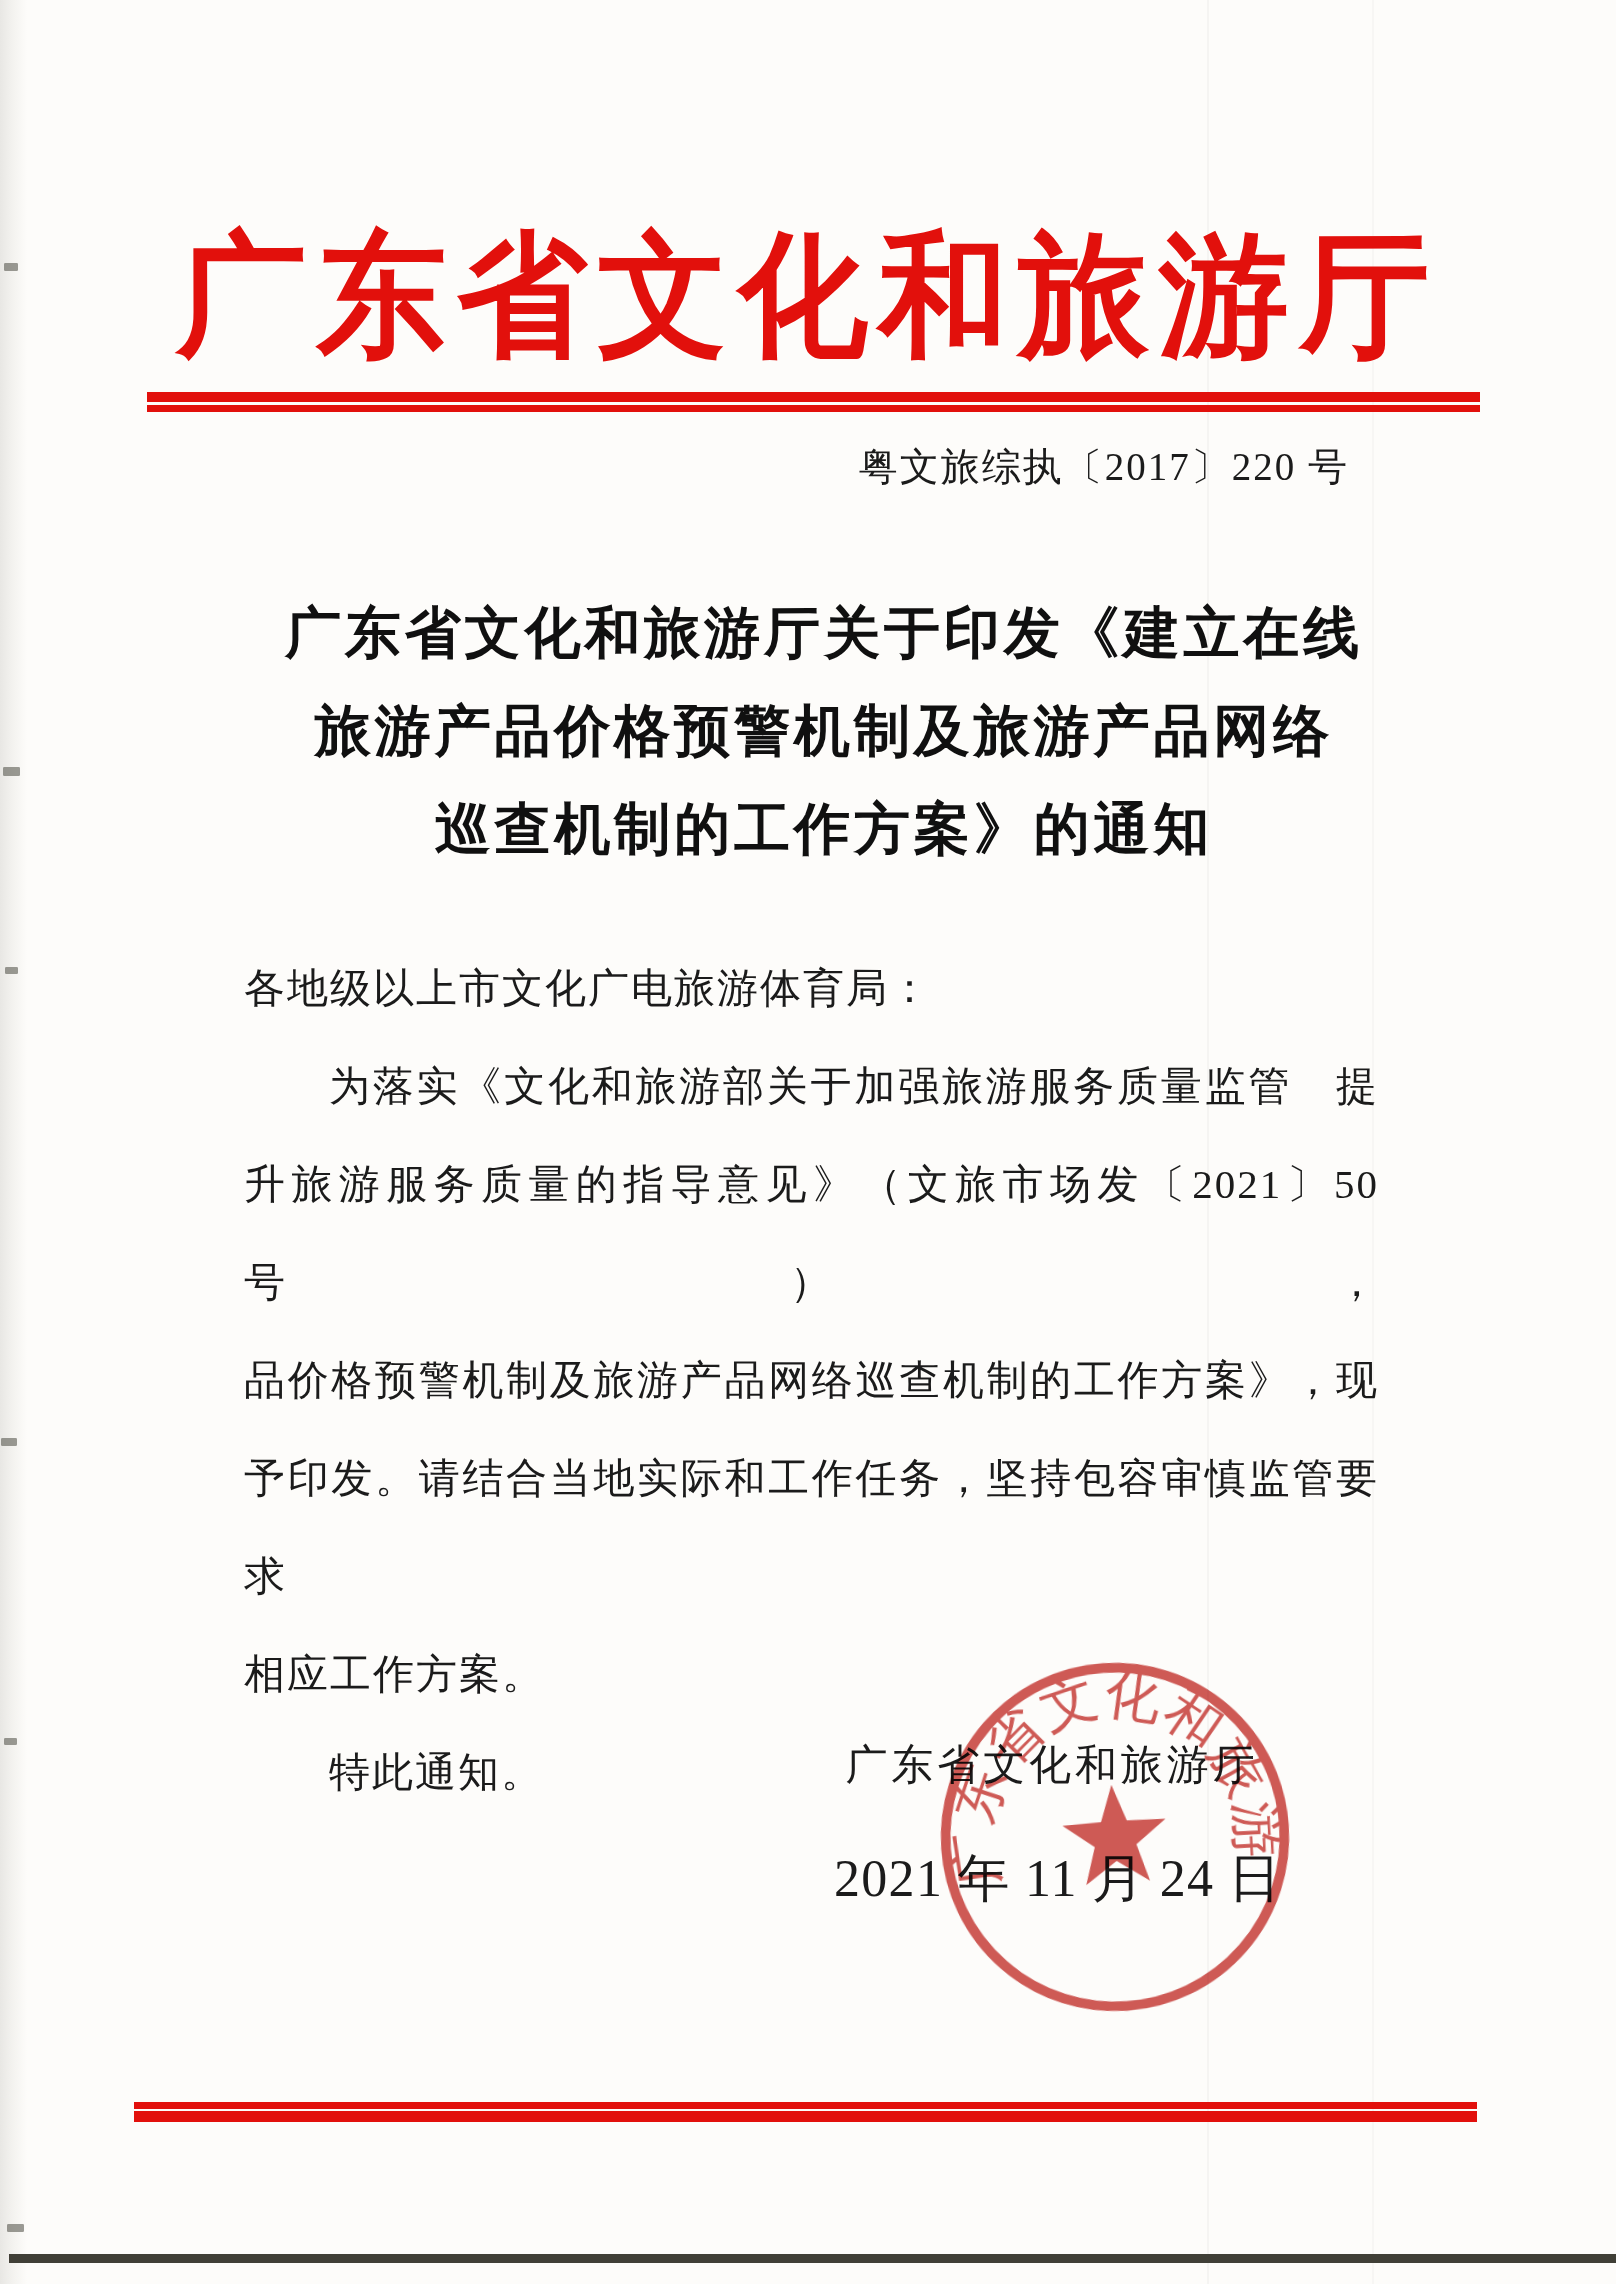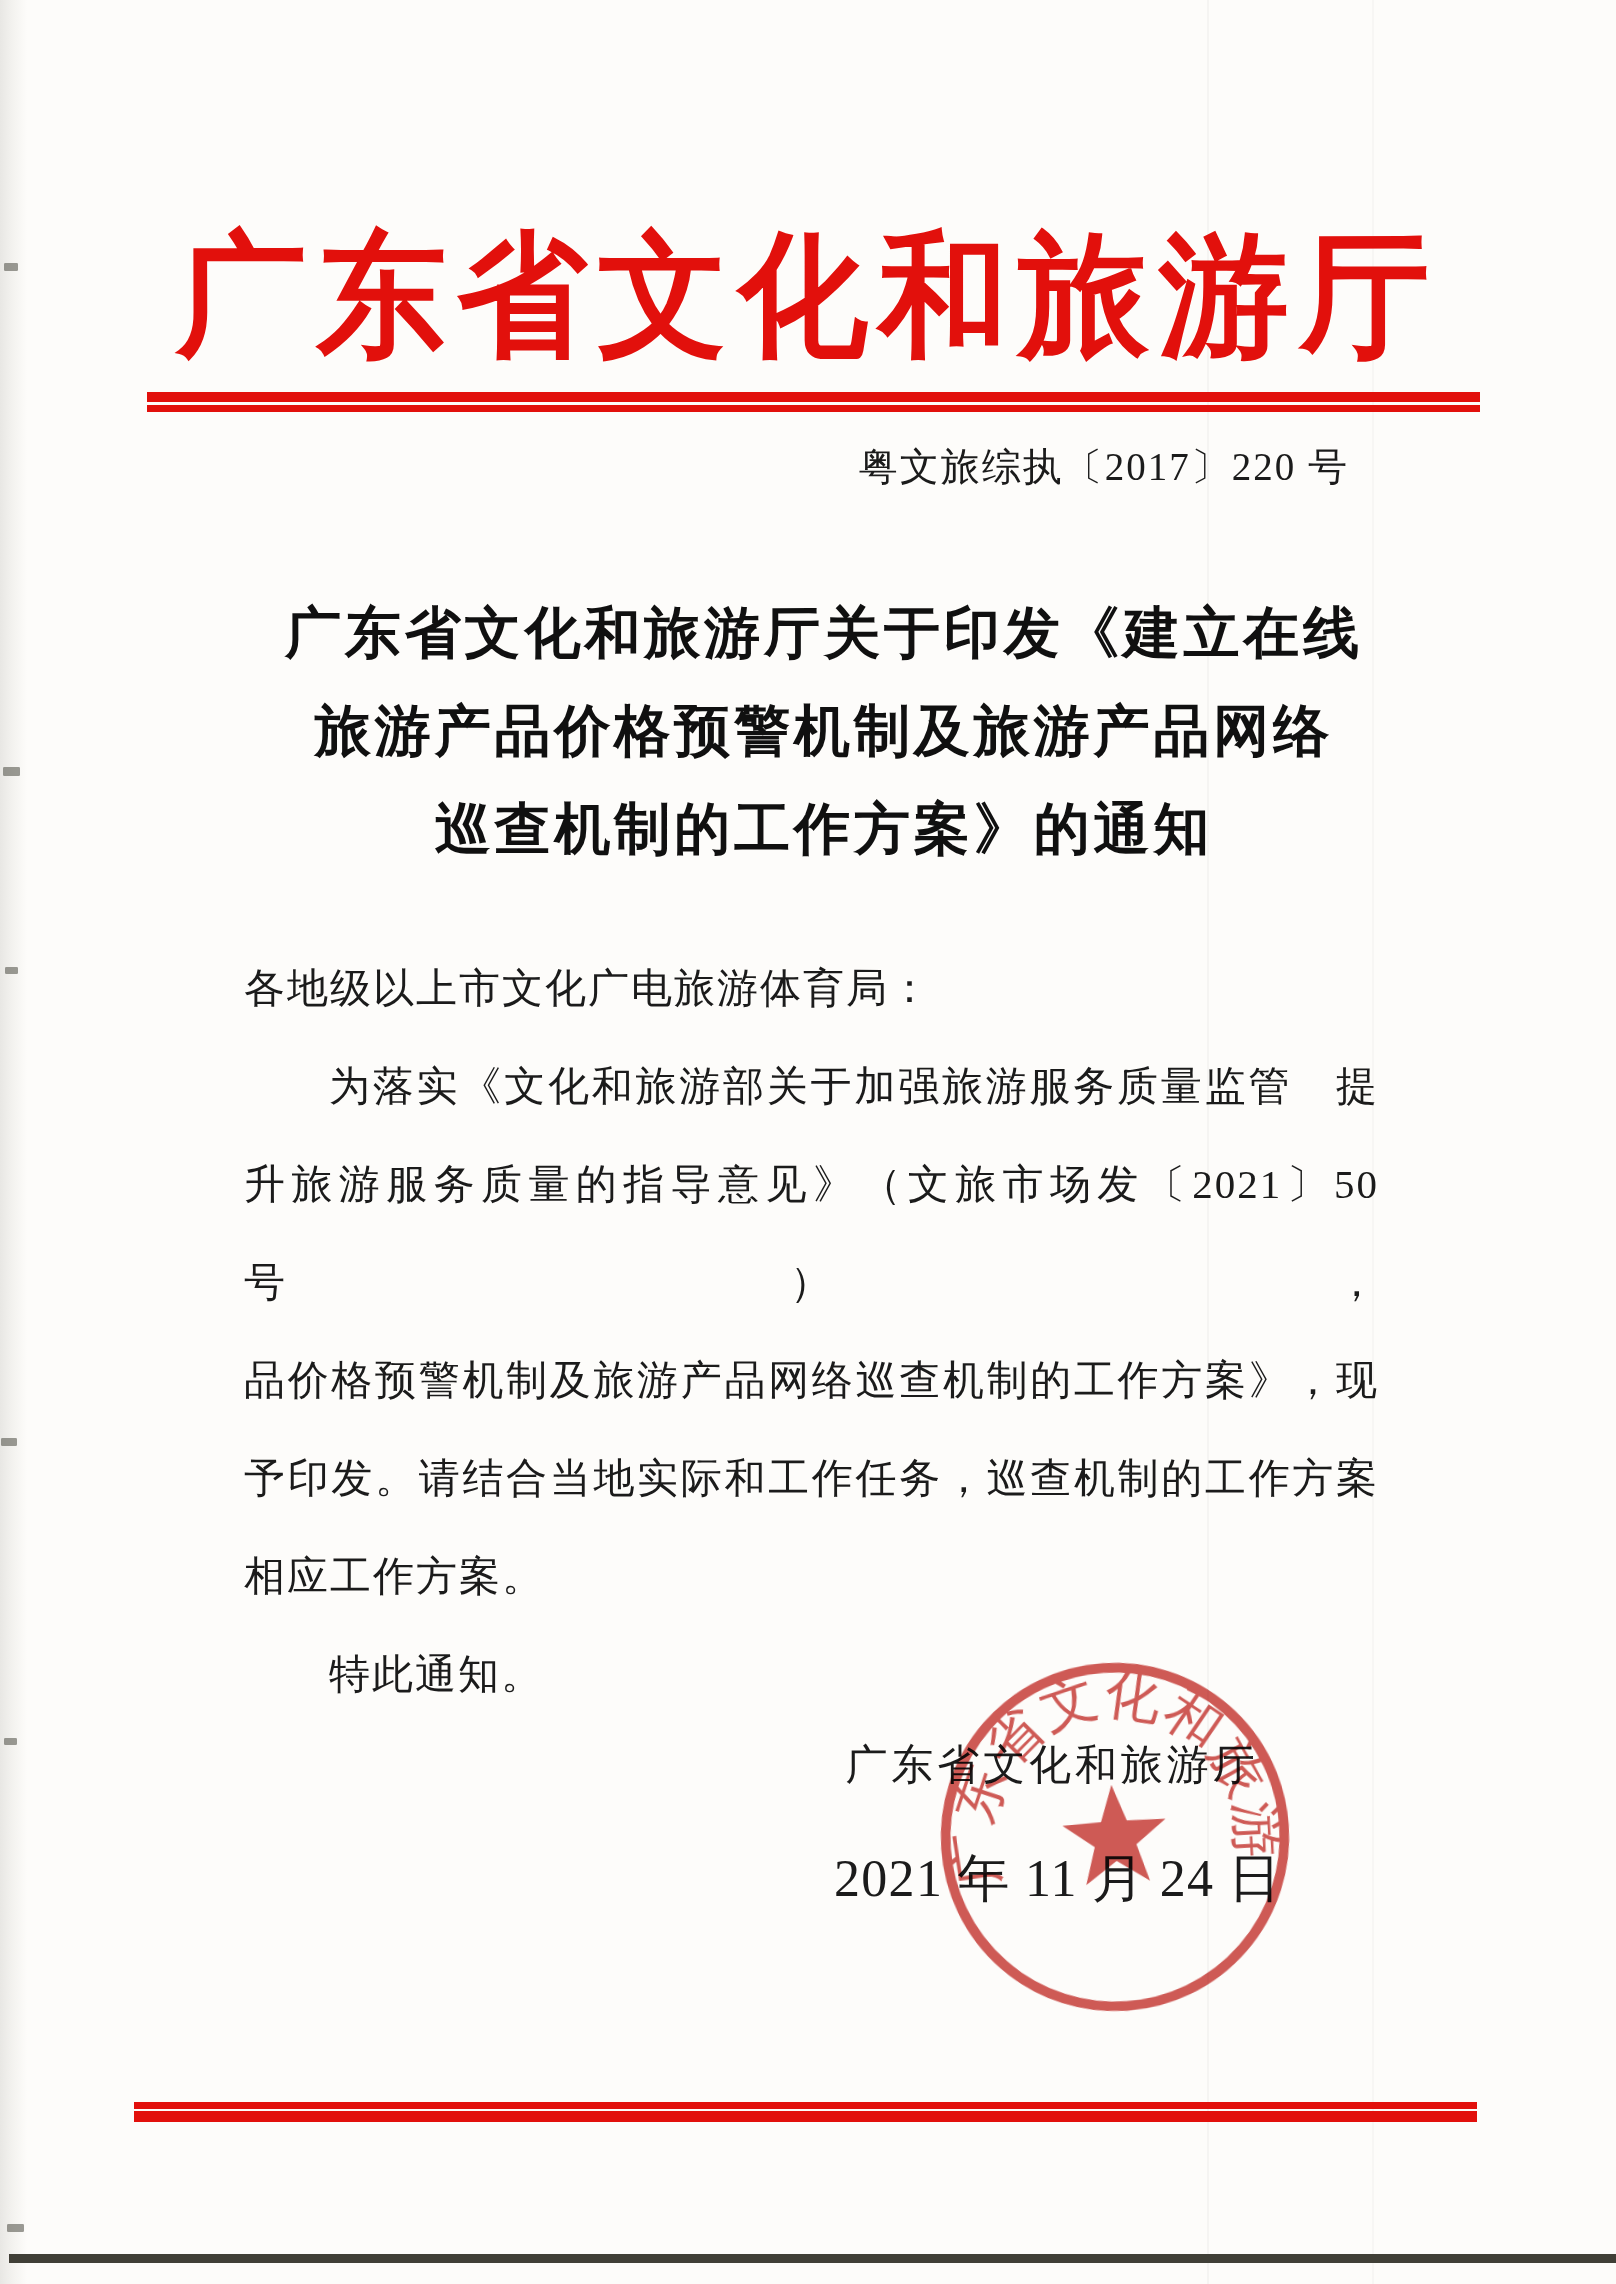--- a/index.html
+++ b/index.html
@@ -72,21 +72,21 @@
       <div class="title-line">广东省文化和旅游厅关于印发《建立在线</div>
       <div class="title-line">旅游产品价格预警机制及旅游产品网络</div>
       <div class="title-line">巡查机制的工作方案》的通知</div>
     </div>
 
   <div class="body-text">
       <div class="body-line">各地级以上市文化广电旅游体育局：</div>
       <div class="body-line indent stretch">为落实《文化和旅游部关于加强旅游服务质量监管　提</div>
       <div class="body-line stretch">升旅游服务质量的指导意见》（文旅市场发〔2021〕50 号），</div>
       <div class="body-line stretch">品价格预警机制及旅游产品网络巡查机制的工作方案》，现</div>
-      <div class="body-line stretch">予印发。请结合当地实际和工作任务，巡查机制的工作方案</div>
+      <div class="body-line stretch">予印发。请结合当地实际和工作任务，坚持包容审慎监管要求</div>
       <div class="body-line">相应工作方案。</div>
       <div class="body-line indent">特此通知。</div>
     </div>
 
   <div class="signature">广东省文化和旅游厅</div>
   <div class="sigdate">2021 年 11 月 24 日</div>
 
   <div class="seal">
     <svg width="362" height="362" viewBox="0 0 560 560">
       <circle cx="280" cy="280" r="262" fill="none" stroke="#c9423e" stroke-width="15"></circle>

